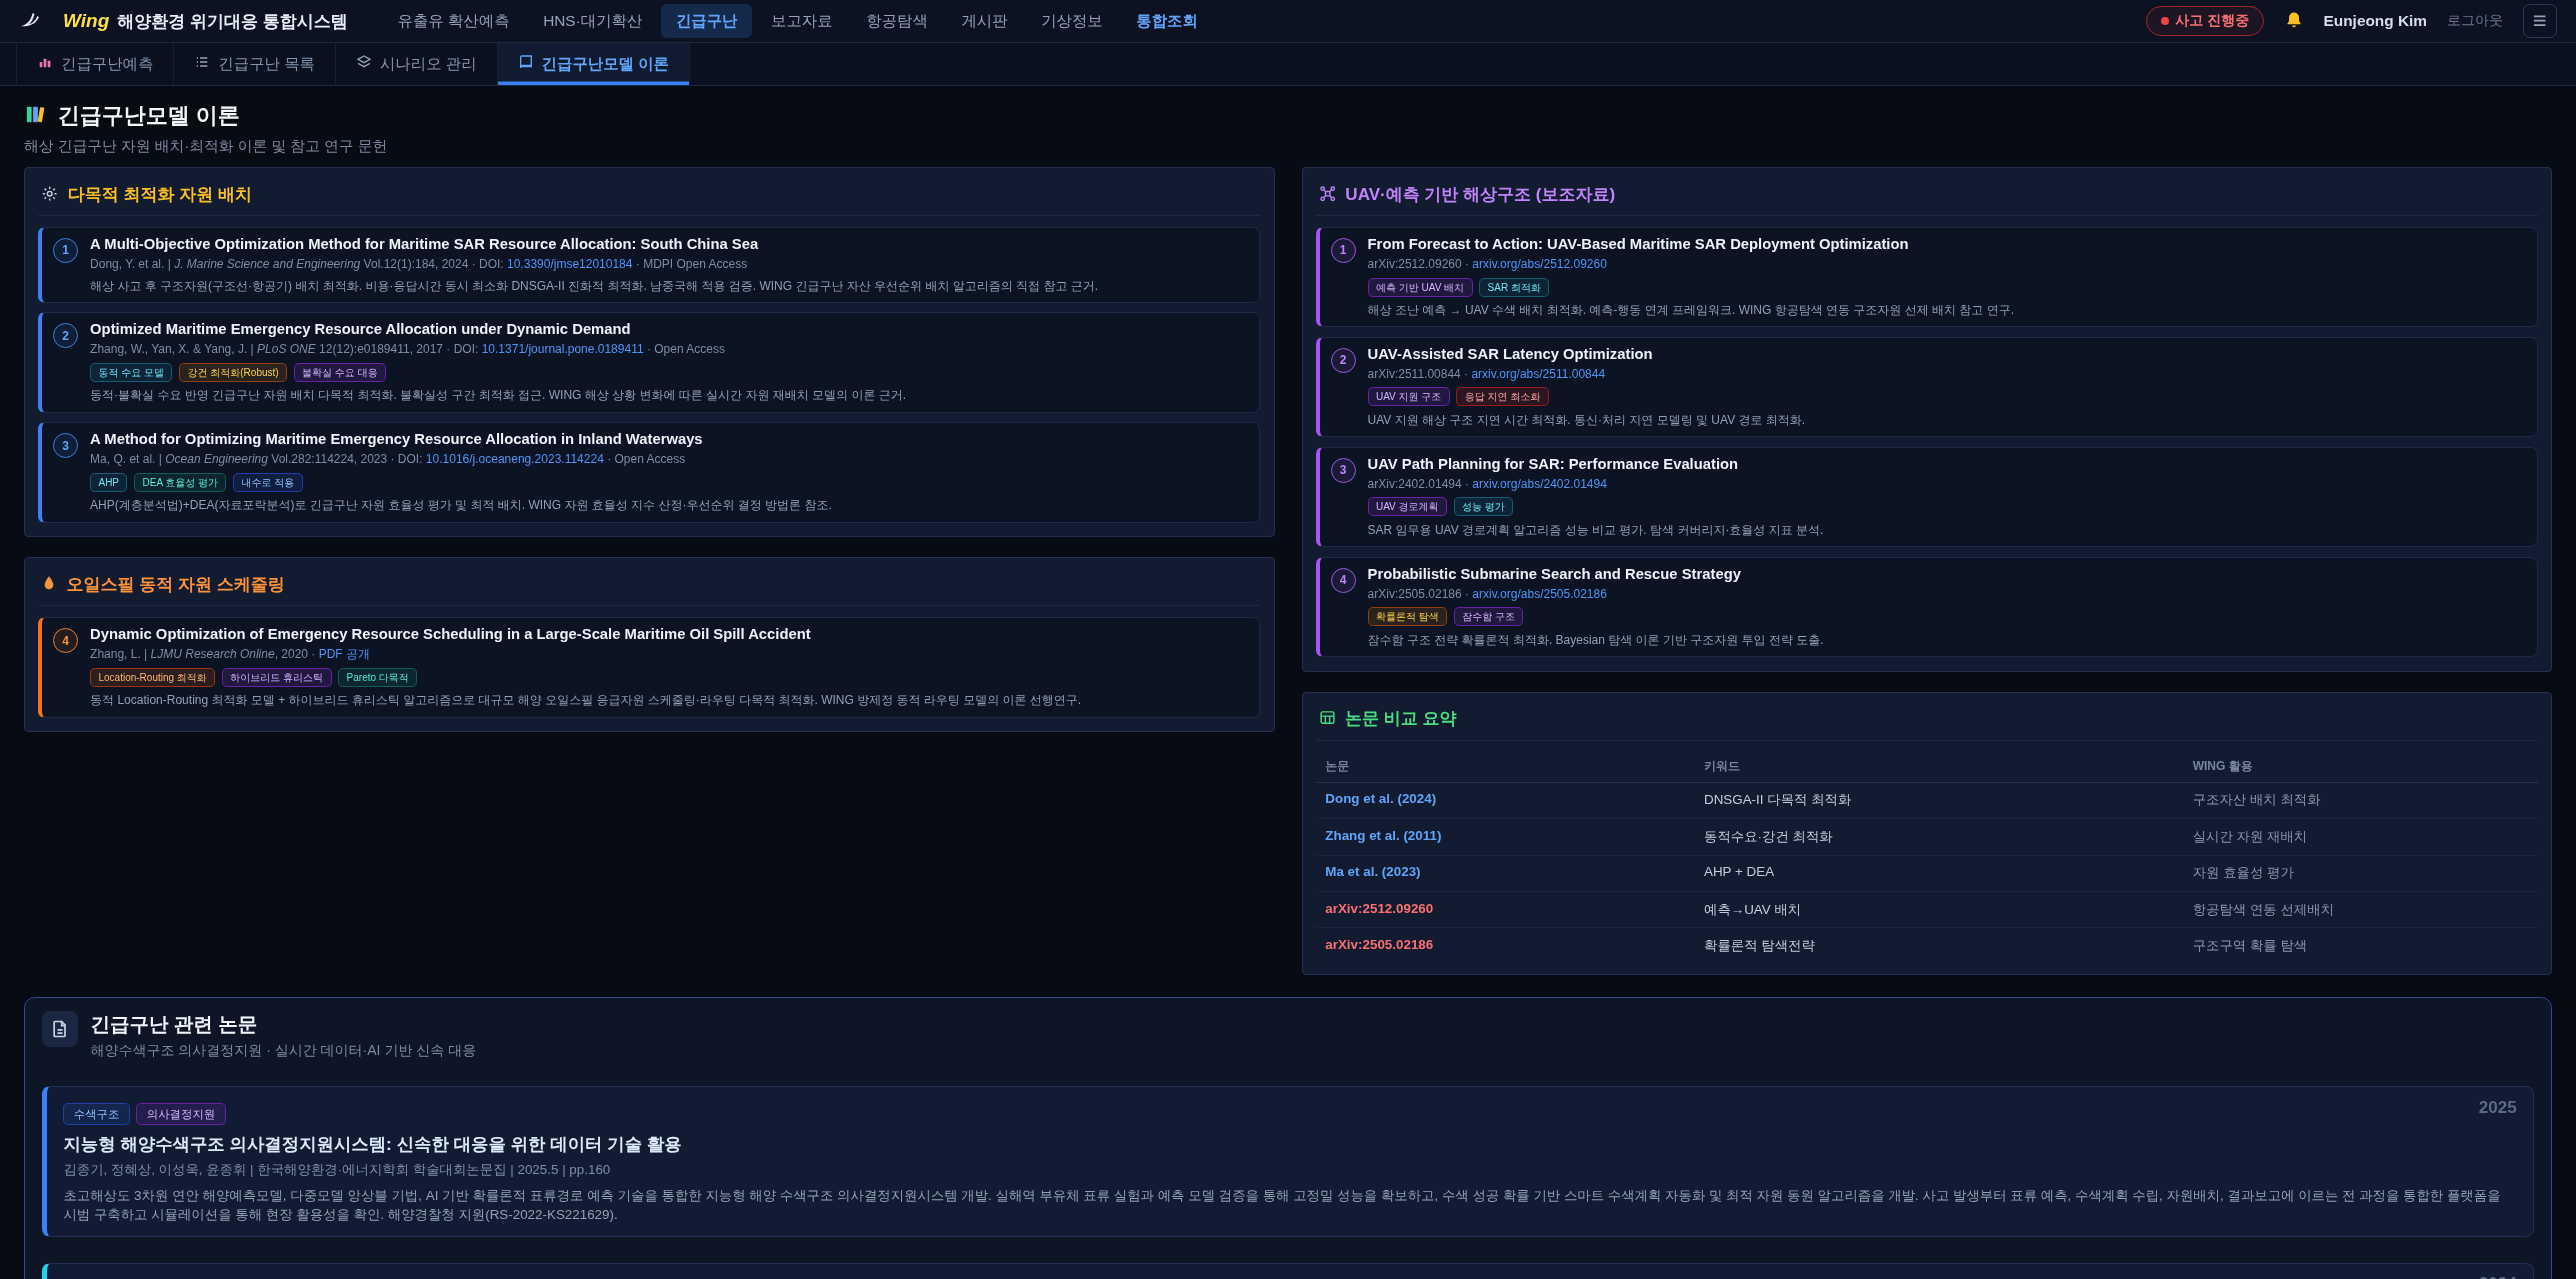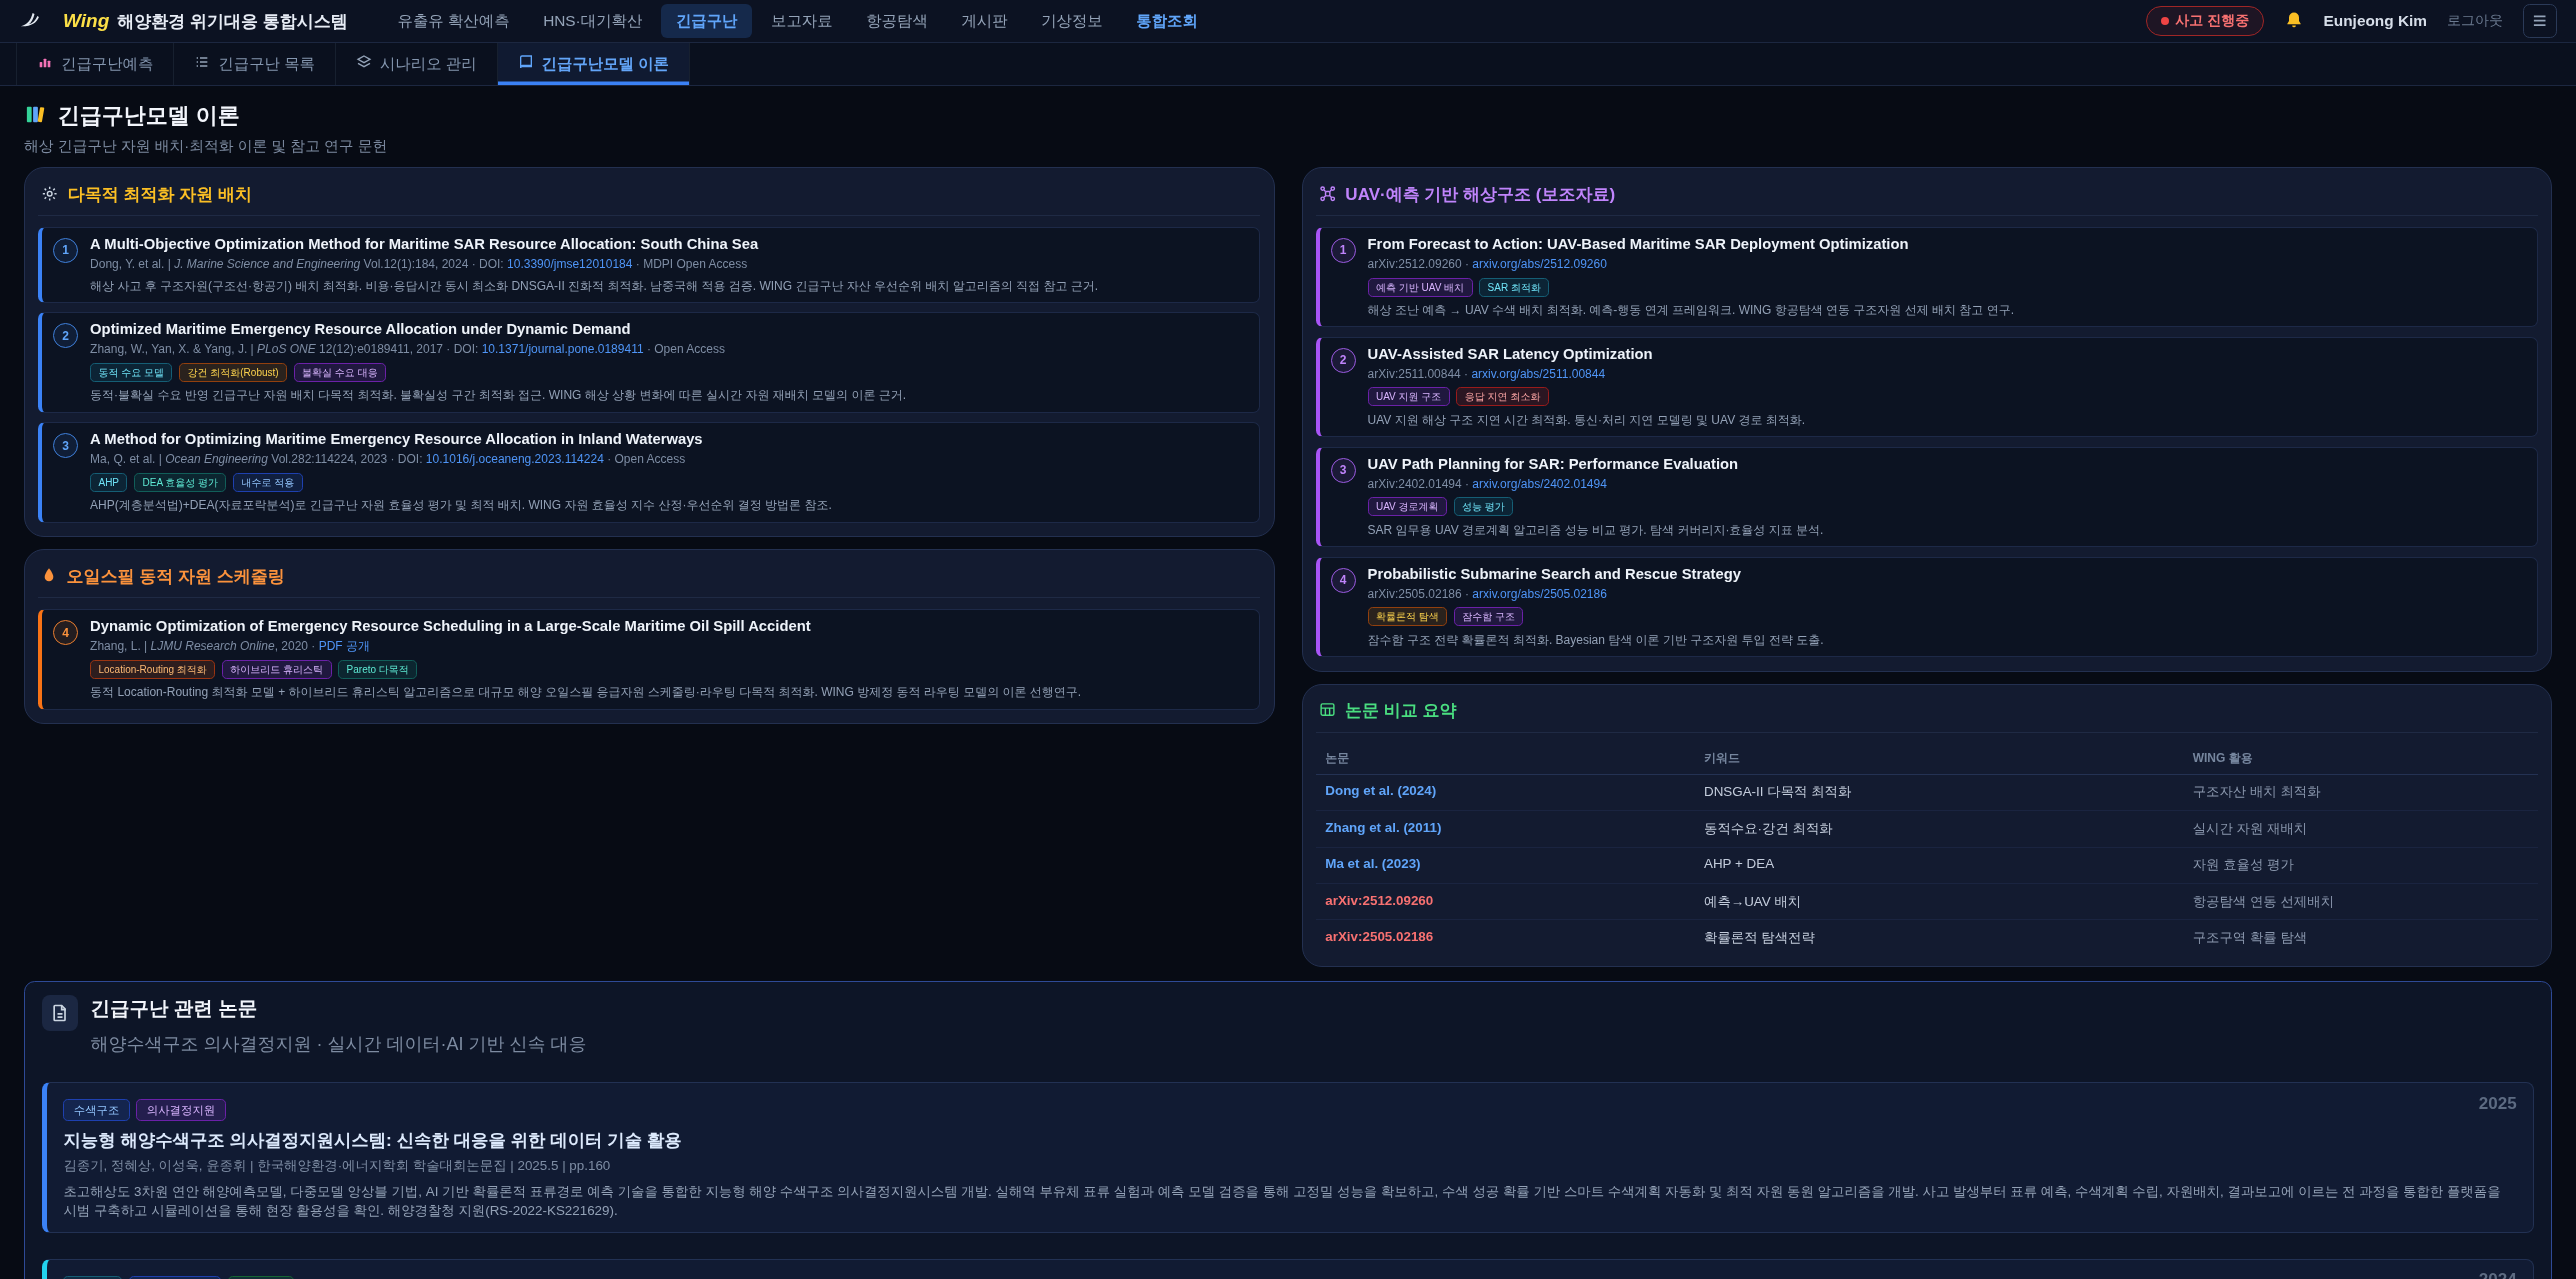--- a/index.html
+++ b/index.html
@@ -34,21 +34,21 @@
   .tab.active{background:#101a31;color:#63a5f8;font-weight:700;box-shadow:inset 0 -3.4px 0 #3b82f6}
 
   
   .page-head{padding:14.8px 24px 10.7px}
   .ph-row{display:flex;align-items:center;gap:10.7px}
   h1{font-size:22px;font-weight:800;color:#f3f6fc}
   .subtitle{margin-top:6.7px;font-size:14.8px;color:#7d8ba1}
 
   
   .grid{display:grid;grid-template-columns:1fr 1fr;gap:27px;padding:0 24px;align-items:start}
-  .panel{background:#131b30;border:0.7px solid #233050;border-radius:20px;padding:10.7px 13.4px;margin-bottom:12px}
+  .panel{background:#131b30;border:0.7px solid #233050;border-radius:4px;padding:10.7px 13.4px;margin-bottom:20px}
   .panel-head{display:flex;align-items:center;gap:9.4px;padding:4px 2.7px 9.4px;border-bottom:0.7px solid #1f2a44;margin-bottom:10.7px}
   .panel-head h2{font-size:17px;font-weight:800}
   .head-amber h2{color:#fbbf24}.head-orange h2{color:#fb923c}.head-purple h2{color:#c084fc}.head-green h2{color:#4ade80}
 
   
   .paper{display:flex;gap:12px;background:#0c1322;border:0.7px solid #1d2947;border-left:4px solid #3b82f6;
          border-radius:6.7px;padding:8px 10.7px;margin-bottom:9.4px}
   .papers > .paper:last-child{margin-bottom:2.7px}
   .badge{width:25px;height:25px;border-radius:50%;border:1.3px solid;display:flex;align-items:center;justify-content:center;
          font-size:12px;font-weight:800;flex-shrink:0;margin-top:2px}
@@ -87,21 +87,21 @@
   .c-paper a[data-accent="orange"]{color:#fb923c}
   .c-paper a[data-accent="red"]{color:#f87171}
   .c-kw{color:#c4cddc}
   .c-usage{color:#8a97ad}
 
   
   .related{margin:1.3px 24px 0;background:#0d1527;border:1.3px solid #2e4a96;border-radius:10.7px;padding:13.4px 17.4px}
   .rel-head{display:flex;gap:12px;align-items:flex-start;margin-bottom:5.4px}
   .rel-icon{width:36px;height:36px;border-radius:8px;background:#1b2742;display:flex;align-items:center;justify-content:center;flex-shrink:0}
   .rel-title{font-size:19.5px;font-weight:800;color:#f3f6fc}
-  .rel-sub{font-size:18px;color:#7d8ba1;margin-top:10px}
+  .rel-sub{font-size:14px;color:#7d8ba1;margin-top:4px}
   .rcard{background:#111b33;border:0.7px solid #223153;border-left:5.4px solid #3b82f6;border-radius:8px;padding:10.7px 16px;margin-top:26px}
   .rcard[data-accent="blue"]{border-left-color:#3b82f6}
   .rcard[data-accent="cyan"]{border-left-color:#22d3ee}
   .rtop{display:flex;justify-content:space-between;align-items:flex-start}
   .rcard .chip{font-size:11.4px;padding:2.7px 9.4px}
   .year{font-size:17px;color:#5d6b82;font-weight:700}
   .rtitle{margin-top:6.7px;font-size:17.4px;font-weight:800;color:#dce9fc;cursor:pointer}
   .rauthors{margin-top:5.4px;font-size:13.4px;color:#7e8da4}
   .rabstract{margin-top:6.7px;font-size:13.4px;color:#93a1b6;line-height:1.45}
 </style>

